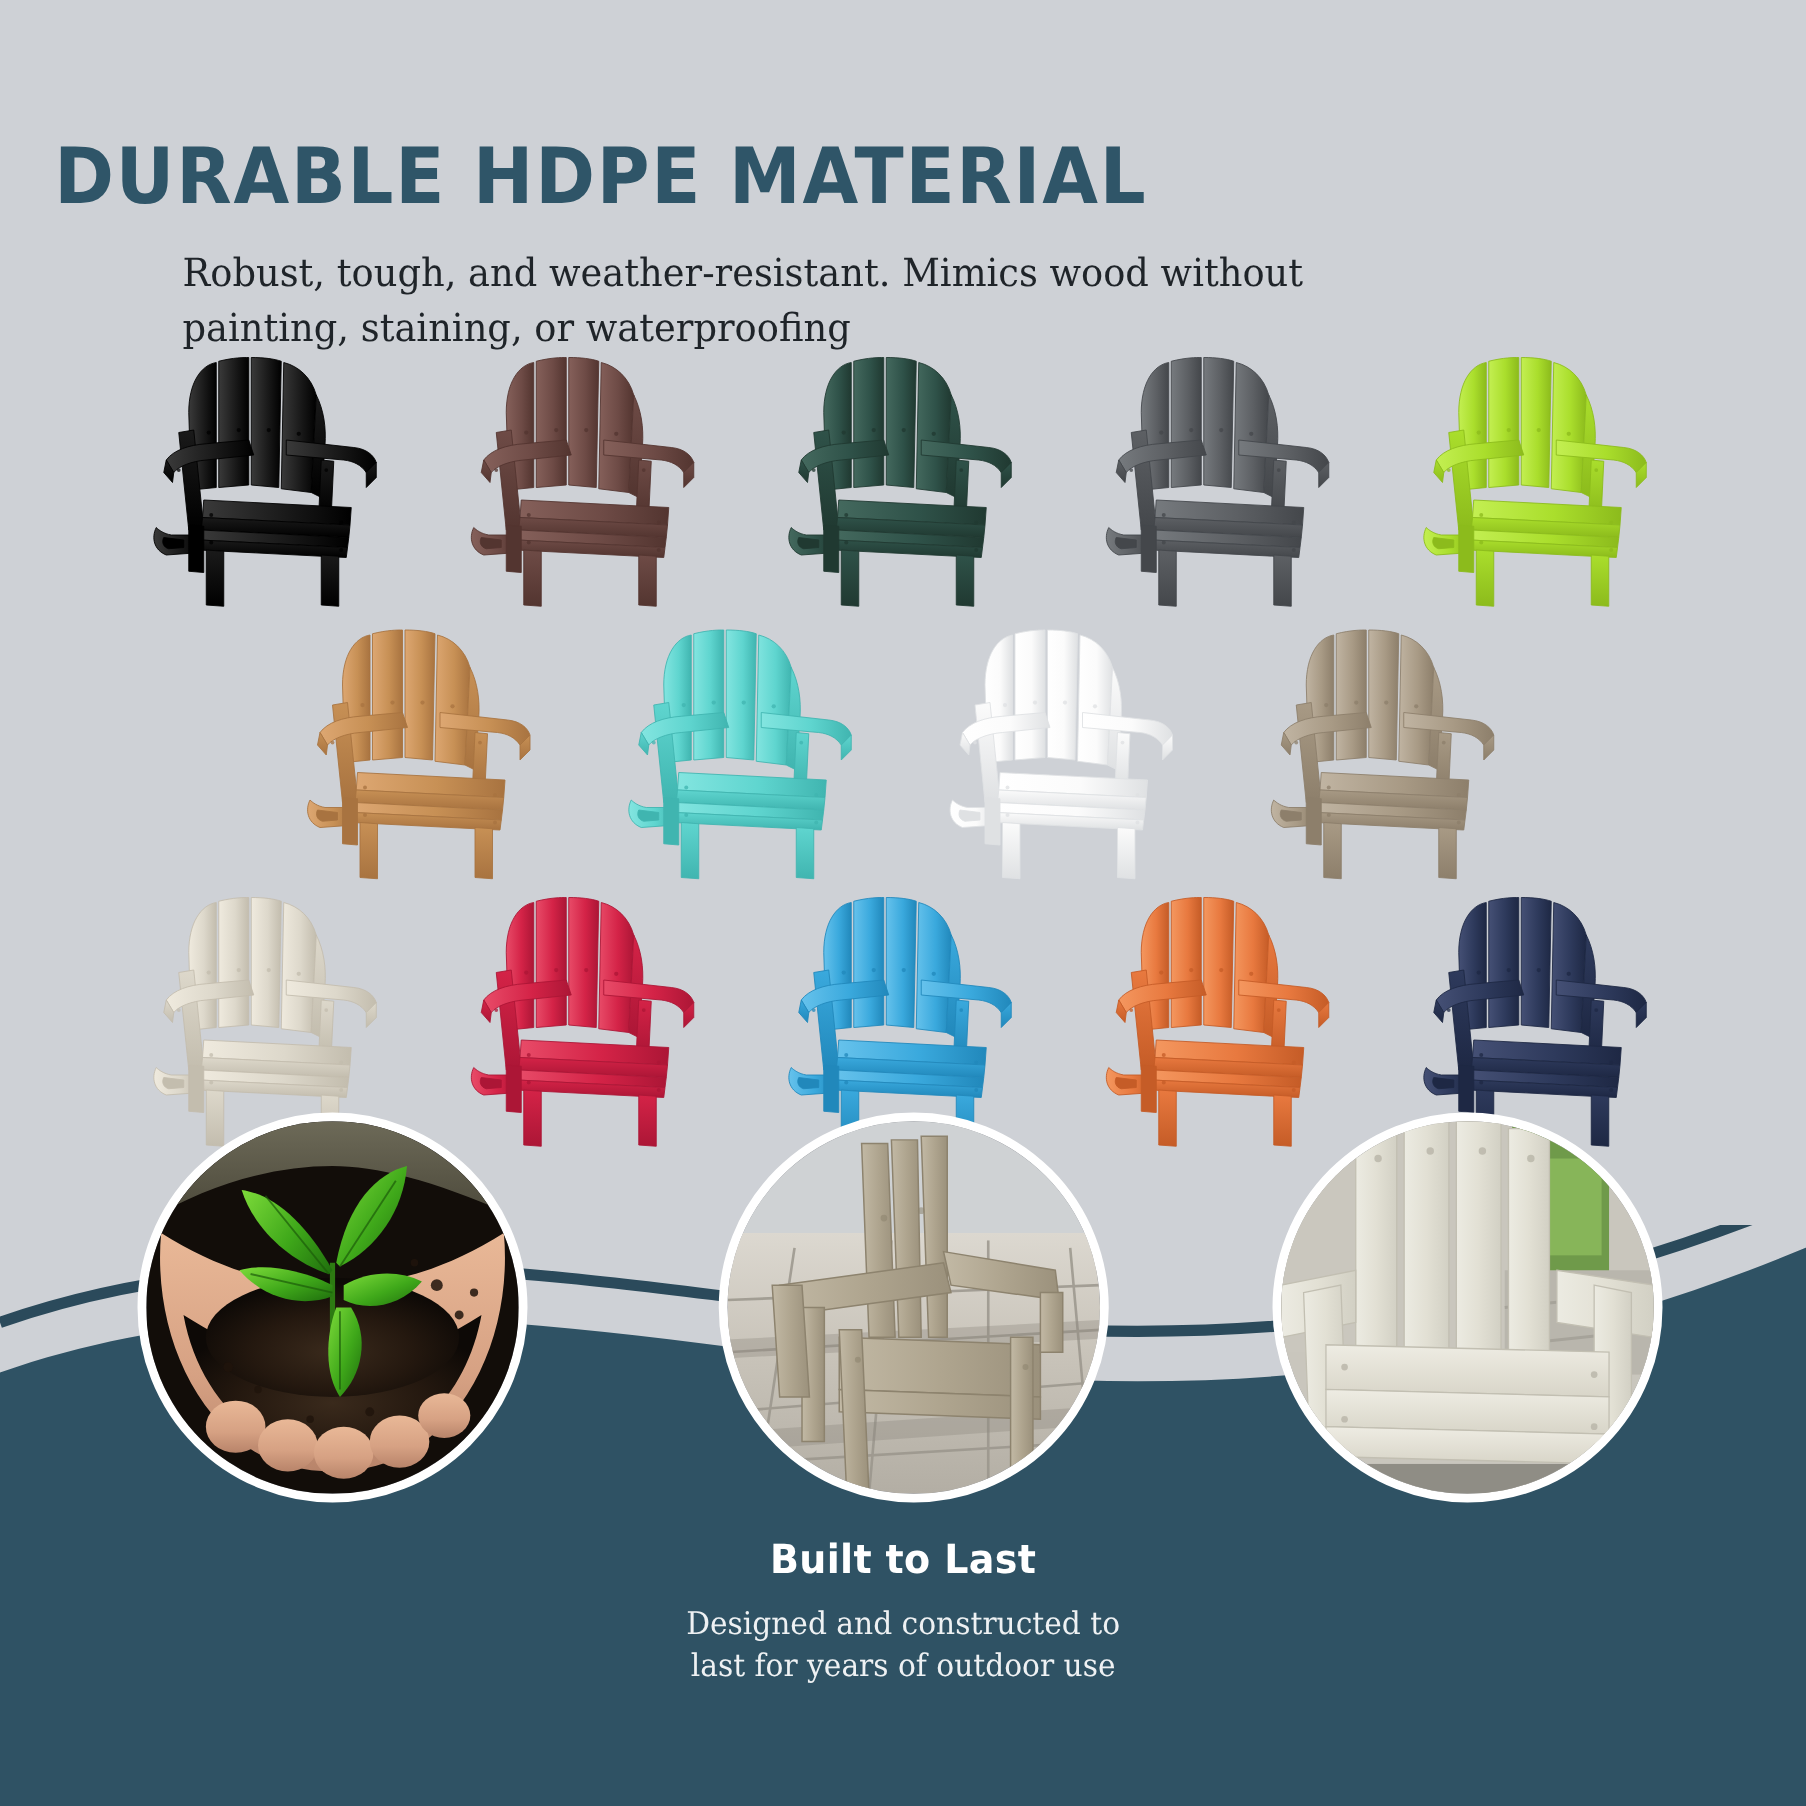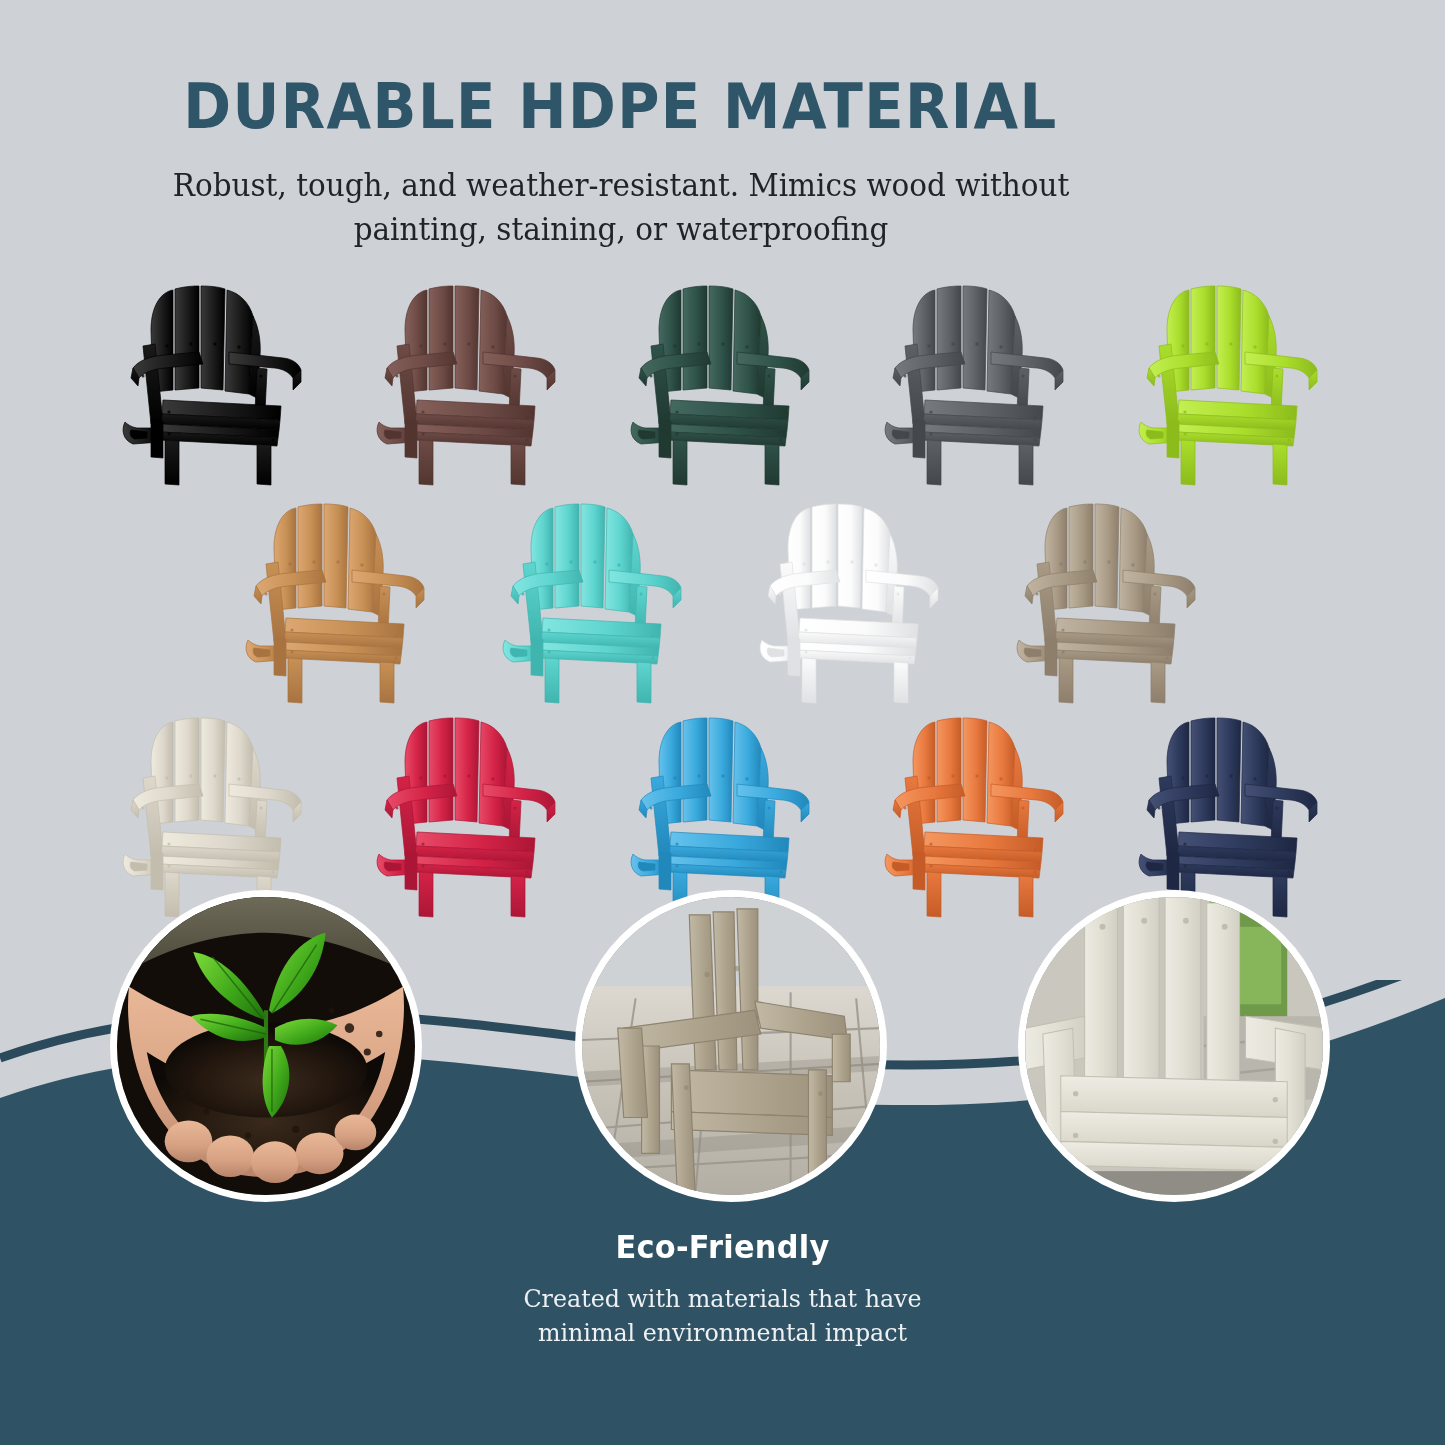--- a/index.html
+++ b/index.html
@@ -17,22 +17,21 @@
     height: 1445px;
     background: #ced1d6;
     overflow: hidden;
   }
 
   
   .header {
     position: absolute;
     top: 0; left: 0;
     width: 1241px;
-    text-align: center;
-    padding-top: 74px;
+    padding-top: 108px;
   }
   .title {
     font-family: "DejaVu Sans", sans-serif;
     font-weight: bold;
     font-size: 62px;
     letter-spacing: 1.5px;
     color: #2f5568;
     line-height: 1.05;
     transform: scaleX(0.93);
   }
@@ -1173,21 +1172,21 @@
           <circle cx="17" cy="80" r="0.9"></circle>
             <circle cx="84" cy="82" r="0.9"></circle>
         </g>
         <rect x="0" y="92" width="100" height="8" fill="#8f8d85"></rect>
       </svg>
     </div>
   </div>
 
   <div class="features">
     <div class="feature">
-      <div class="feature-title">Eco-Friendly</div>
+      <div class="feature-title">Built to Last</div>
       <div class="feature-desc">
-        <div>Created with materials that have</div>
-        <div>minimal environmental impact</div>
+        <div>Designed and constructed to</div>
+        <div>last for years of outdoor use</div>
       </div>
     </div>
   </div>
 
 </div>
 
 </body></html>

